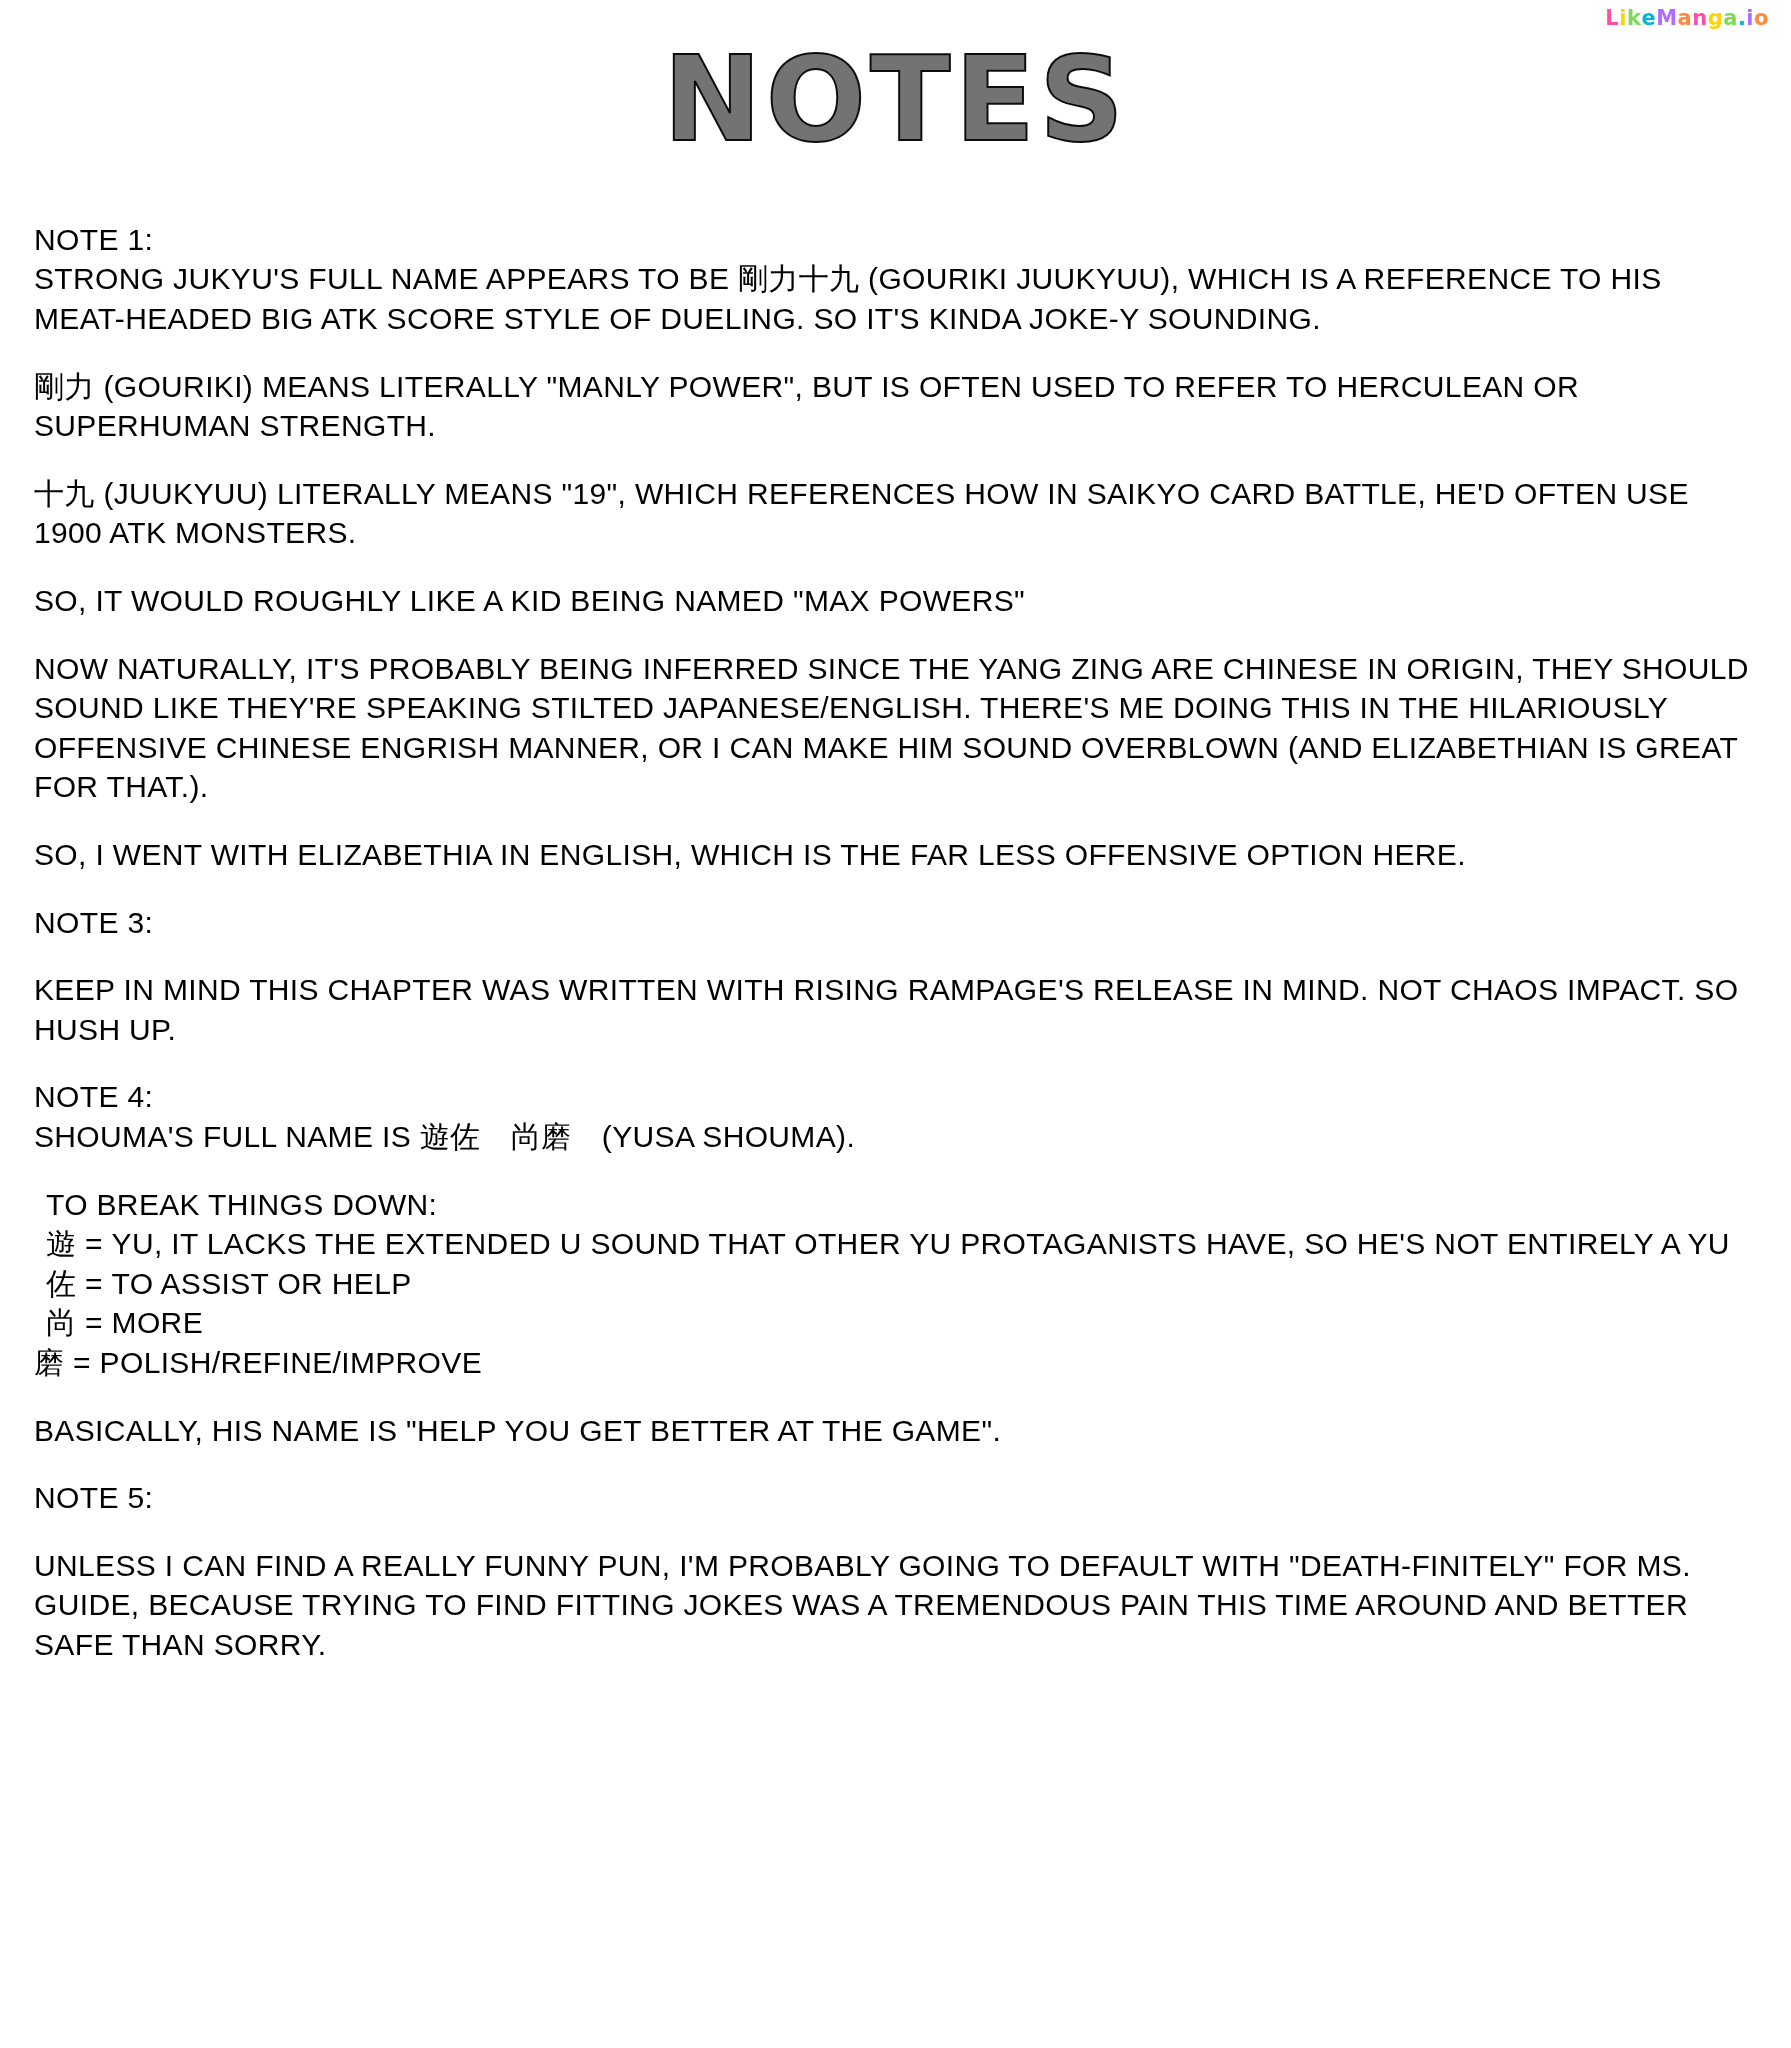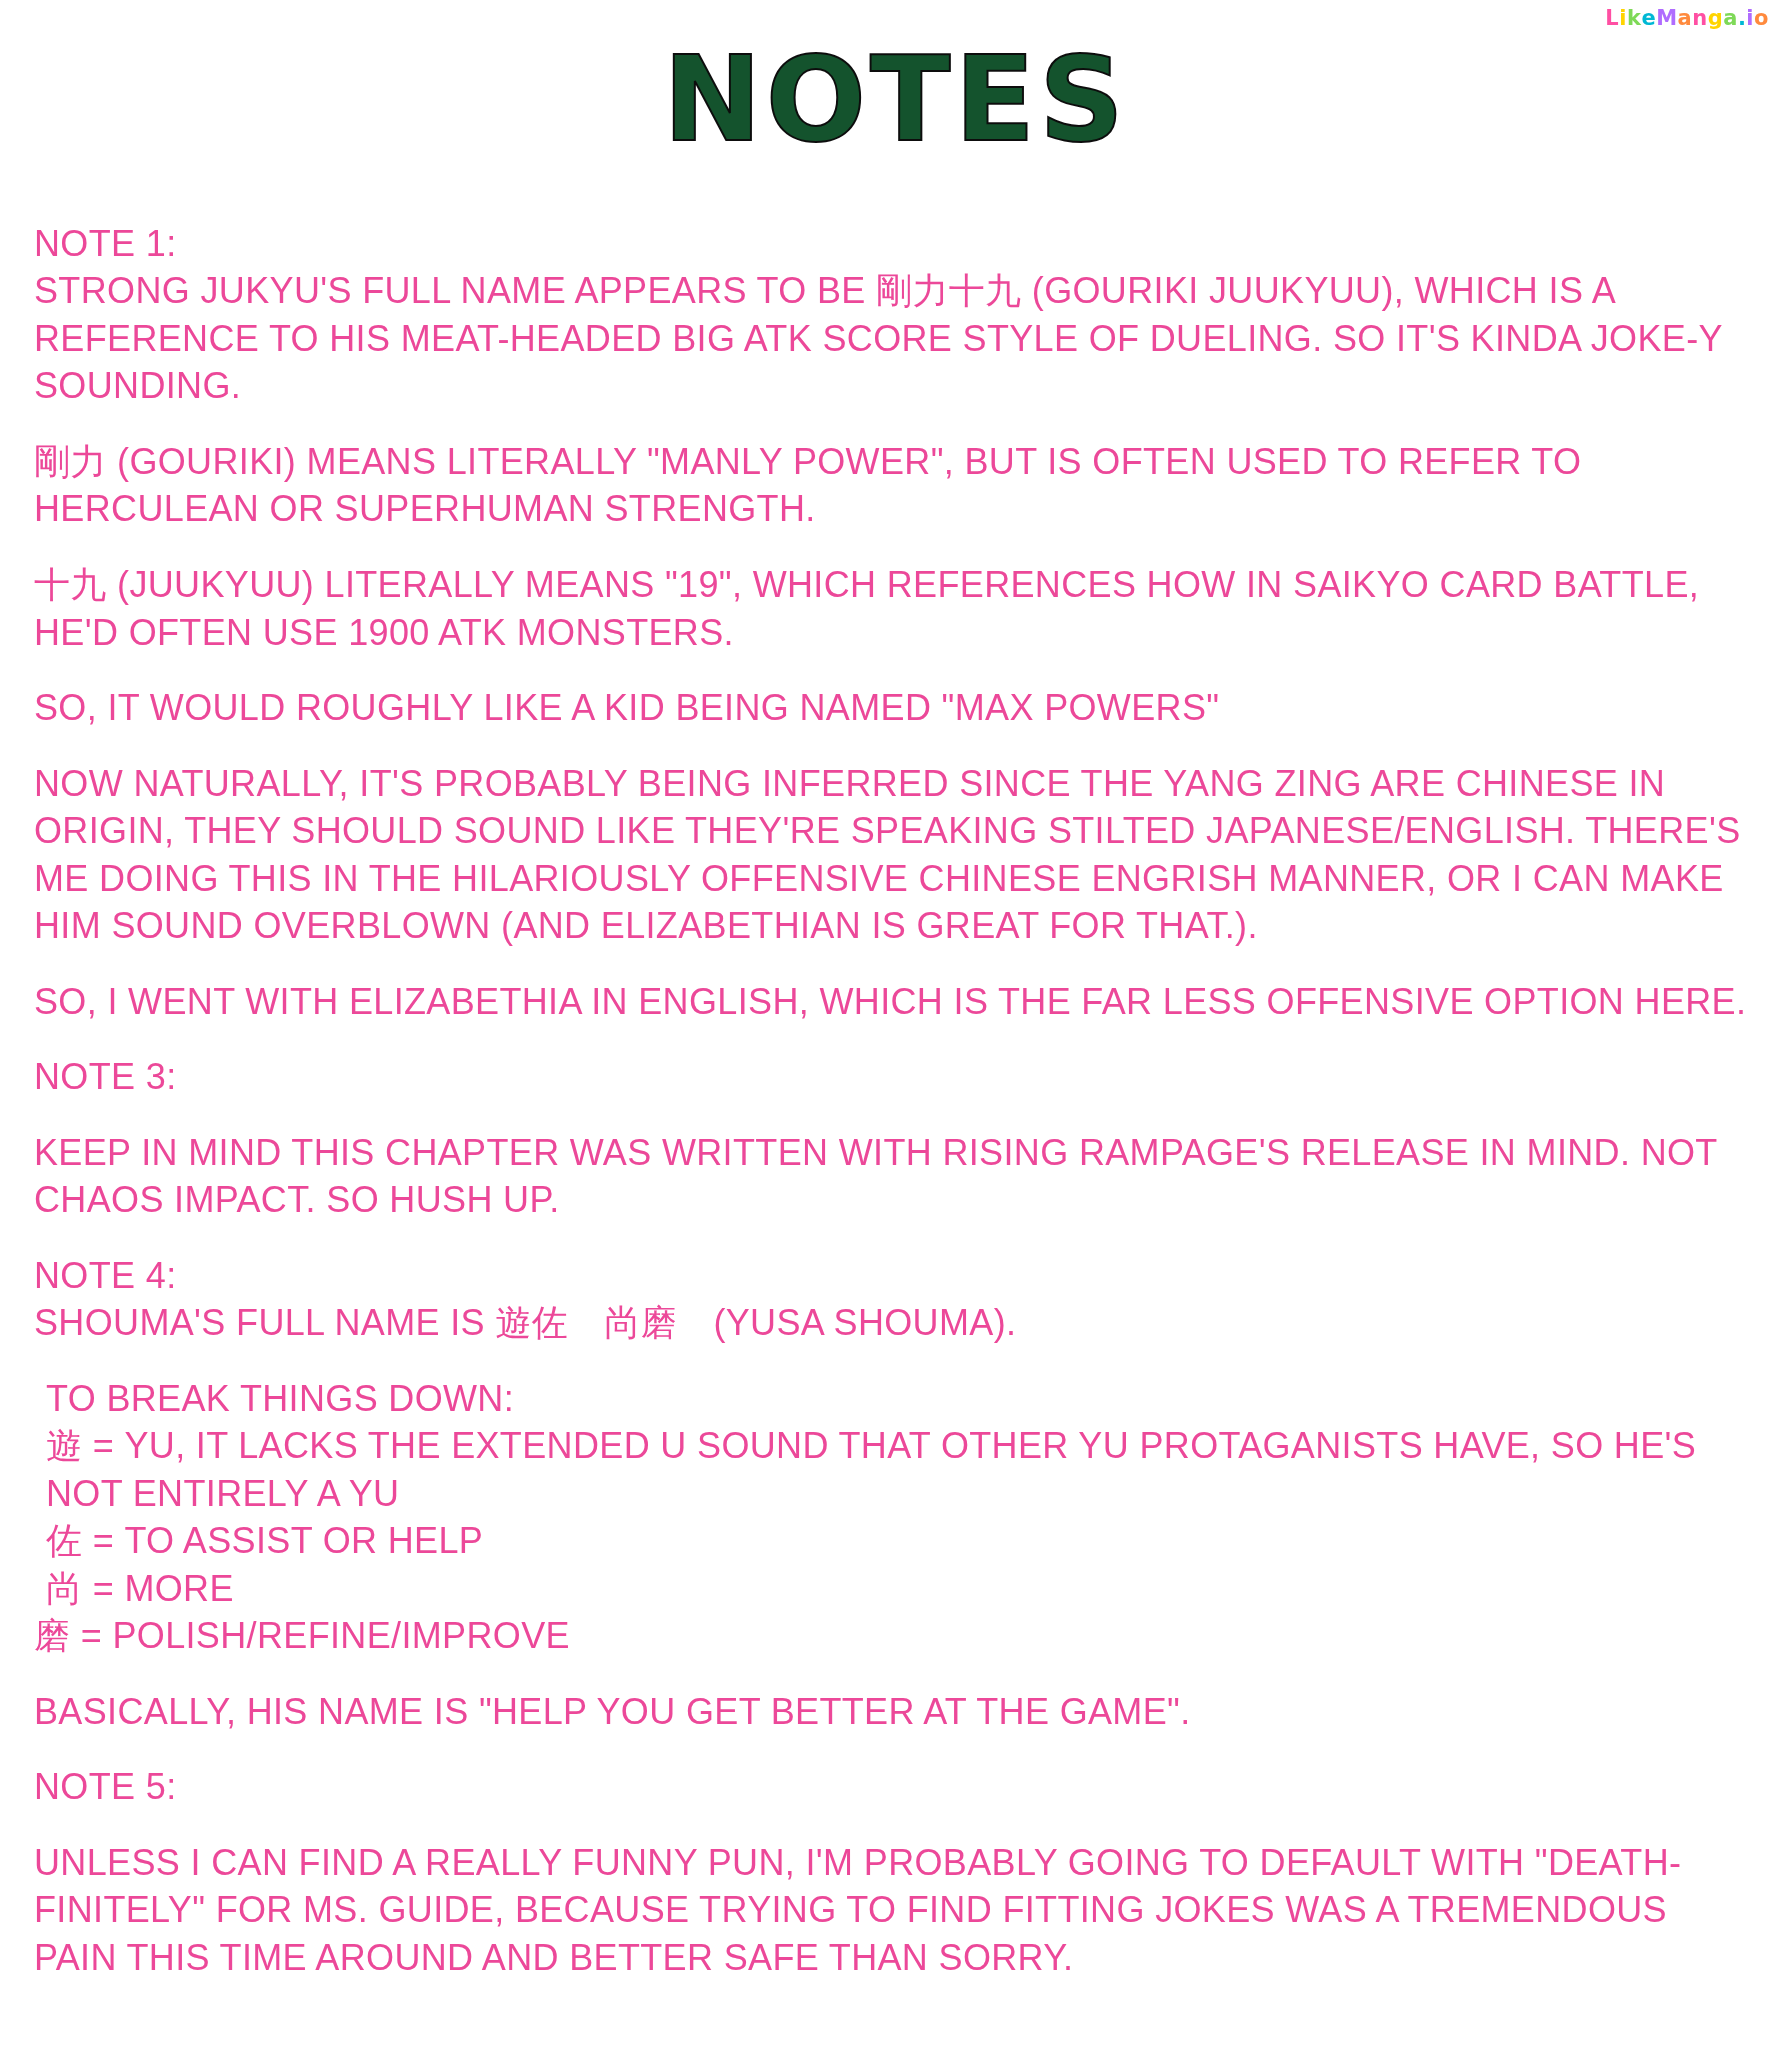--- a/index.html
+++ b/index.html
@@ -33,38 +33,38 @@
   
   .title {
     text-align: center;
     font-family: "DejaVu Sans", sans-serif;
     font-weight: bold;
     font-size: 118px;
     letter-spacing: 4px;
     margin: 24px 0 0 0;
     padding-top: 14px;
     line-height: 1.05;
-    color: #14532d;
+    color: #737373;
     text-transform: uppercase;
     -webkit-text-stroke: 2px #0d0d0d;
   }
 
   
   .notes {
     margin: 58px 0 0 0;
     padding: 0 34px 40px 34px;
   }
   .para {
-    font-size: 36px;
+    font-size: 30px;
     line-height: 1.32;
     letter-spacing: 0.35px;
     text-transform: uppercase;
     font-family: "Liberation Sans", sans-serif;
     font-weight: 400;
-    color: #ec4899;
+    color: #000000;
     margin: 0 0 28px 0;
     white-space: pre-wrap;
   }
   .para.list-line { margin-bottom: 0; margin-left: 12px; }
 </style>
 </head>
 <body>
 
 <div class="watermark" id="watermark"><span style="color: rgb(255, 79, 163);">L</span><span style="color: rgb(255, 212, 0);">i</span><span style="color: rgb(126, 217, 87);">k</span><span style="color: rgb(0, 184, 212);">e</span><span style="color: rgb(176, 108, 255);">M</span><span style="color: rgb(255, 138, 61);">a</span><span style="color: rgb(255, 79, 163);">n</span><span style="color: rgb(255, 212, 0);">g</span><span style="color: rgb(126, 217, 87);">a</span><span style="color: rgb(0, 184, 212);">.</span><span style="color: rgb(176, 108, 255);">i</span><span style="color: rgb(255, 138, 61);">o</span></div>
 

